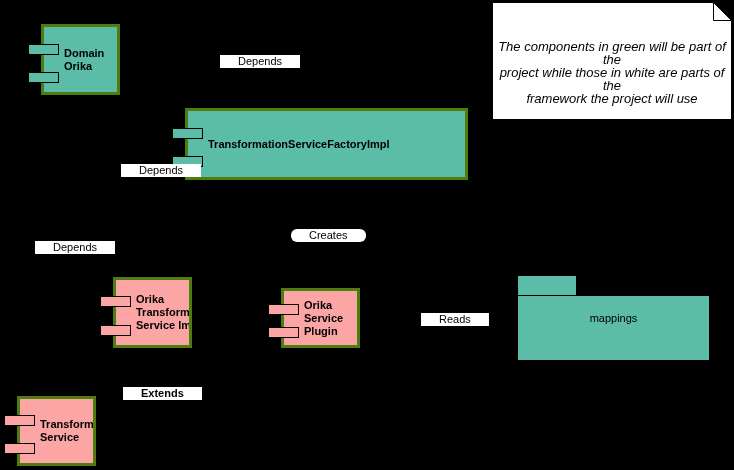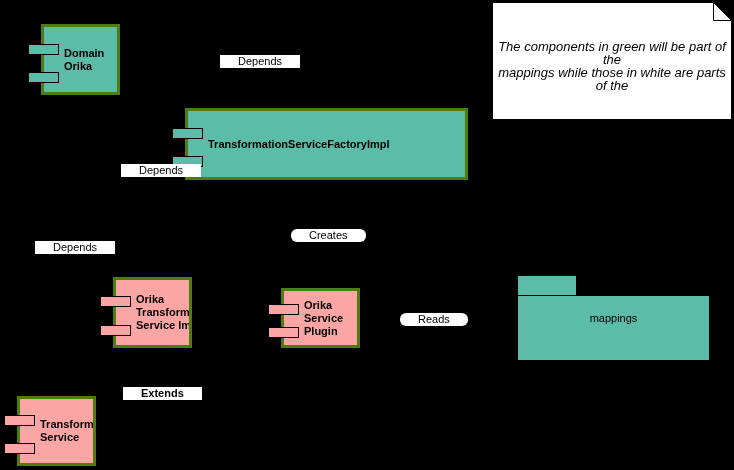--- a/index.html
+++ b/index.html
@@ -102,27 +102,28 @@
   <div class="folder">
     <div class="folder-tab"></div>
     <div class="folder-body"></div>
     <div class="folder-label">mappings</div>
   </div>
 
   <div class="edge-label" style="left:220px;top:55px;">Depends</div>
   <div class="edge-label" style="left:121px;top:164px;">Depends</div>
   <div class="edge-label" style="left:35px;top:241px;">Depends</div>
   <div class="edge-label" style="left:291px;top:229px;border-radius:6px;">Creates</div>
-  <div class="edge-label" style="left:400px;top:313px;border-radius:6px;">Reads</div>
+  <div class="edge-label" style="left:421px;top:313px;">Reads</div>
   <div class="edge-label" style="left:123px;top:387px;font-weight:bold;">Extends</div>
 
   <div class="note">
     <svg width="240" height="118" viewBox="0 0 240 118">
       <path d="M0.5,0.5 L221.5,0.5 L239.5,18.5 L239.5,117.5 L0.5,117.5 Z" fill="#ffffff" stroke="#000000" stroke-width="1"></path>
       <path d="M221.5,0.5 L221.5,18.5 L239.5,18.5 Z" fill="#ffffff" stroke="#000000" stroke-width="1"></path>
     </svg>
     <div class="note-text">
       <div>The components in green will be part of the</div>
-      <div>mappings while those in white are parts of the</div>
+      <div>project while those in white are parts of the</div>
+      <div>framework the project will use</div>
     </div>
   </div>
 
 </div>
 
 </body></html>

